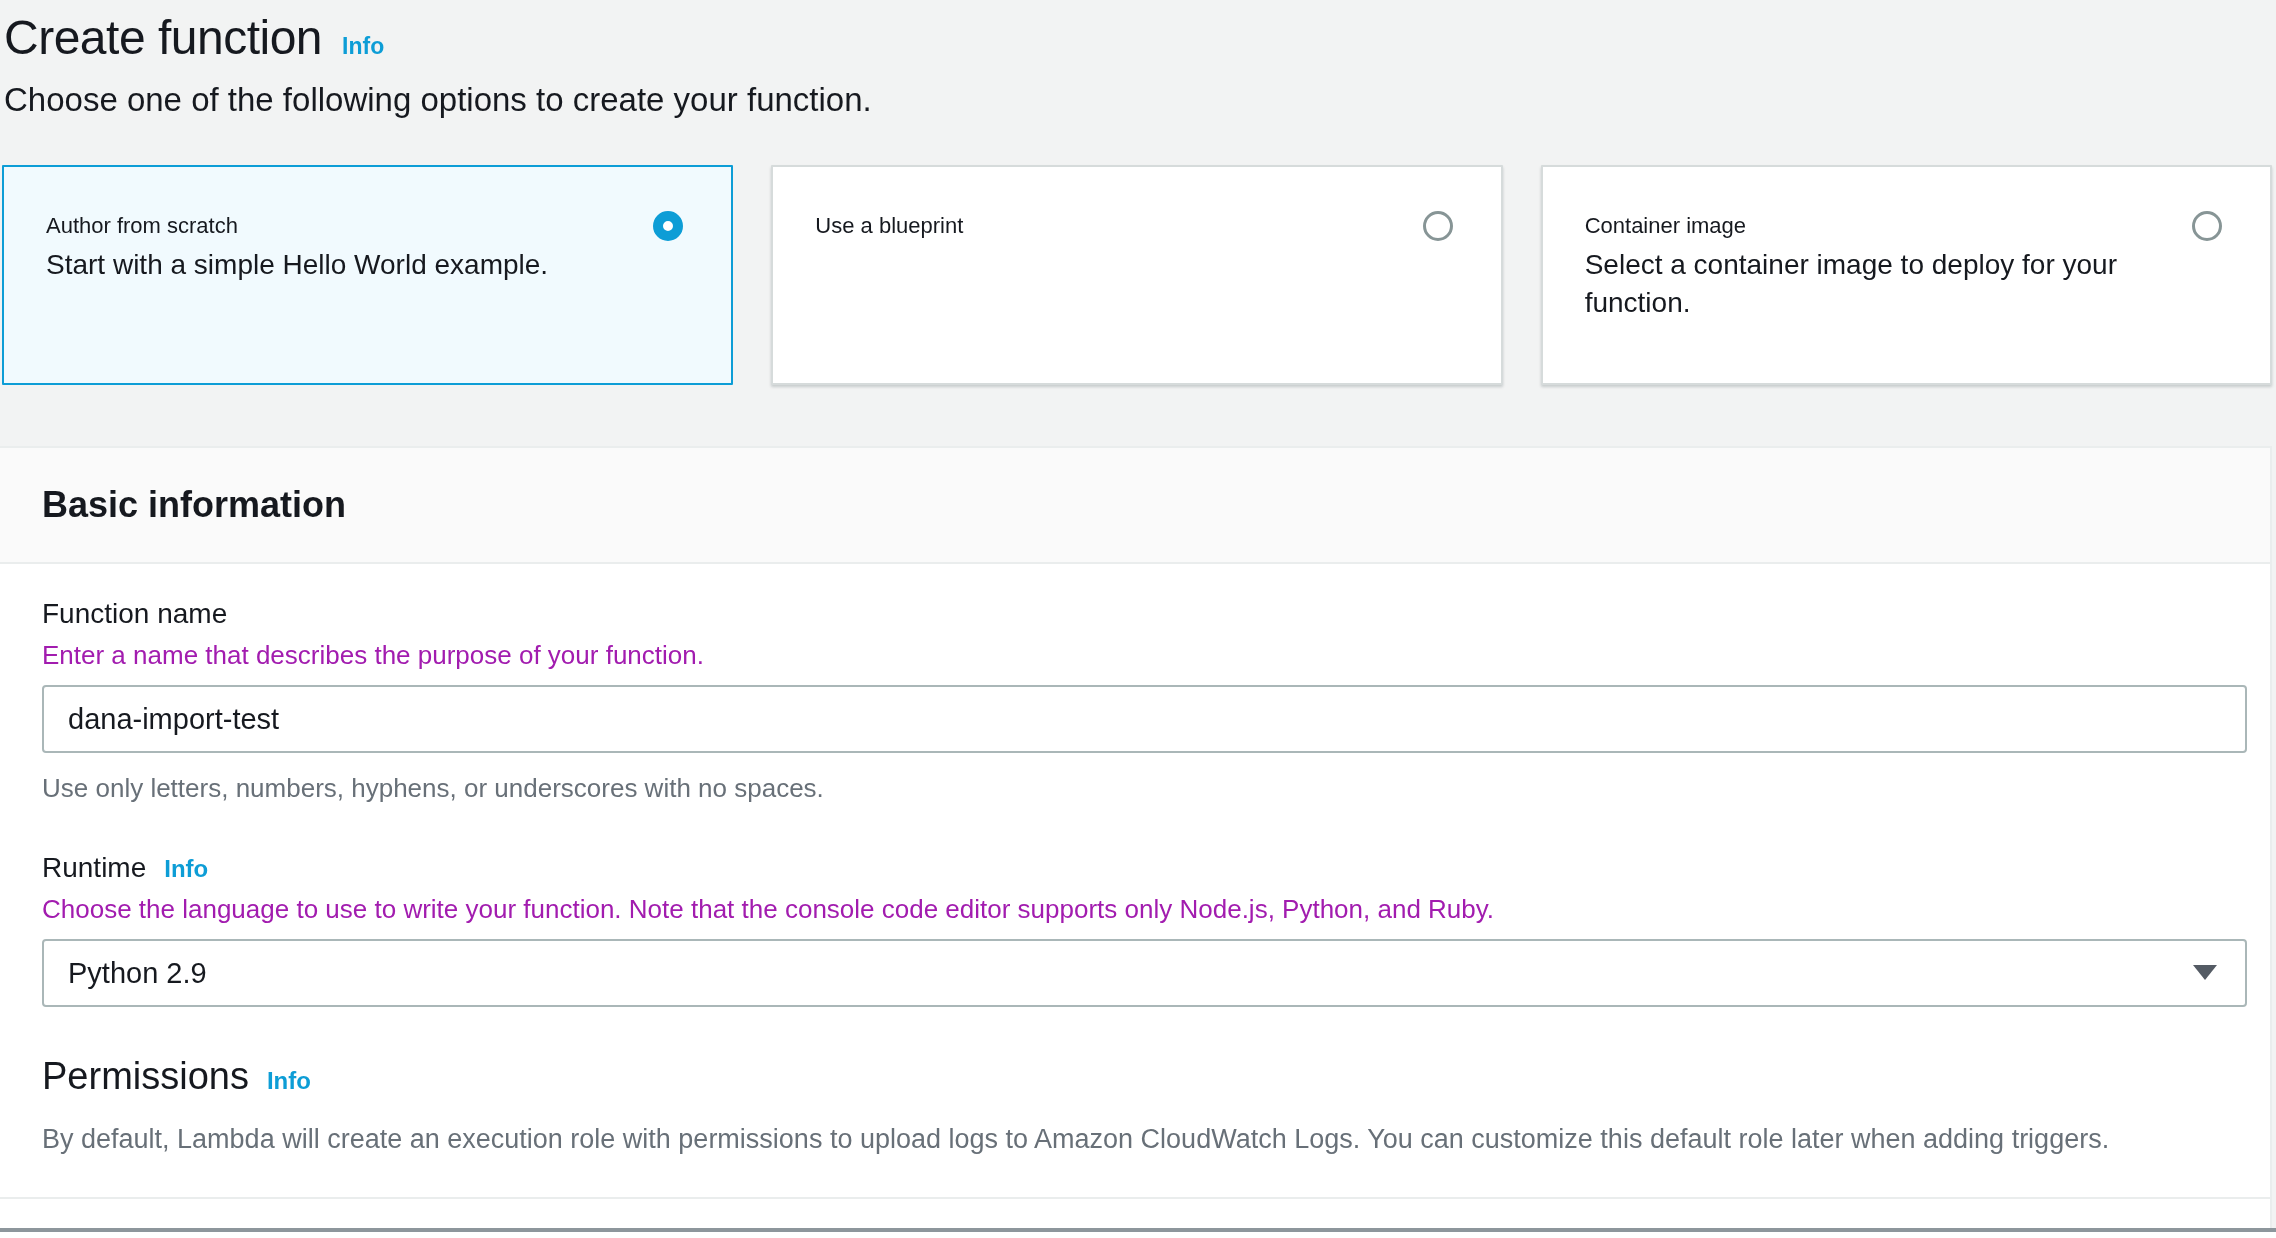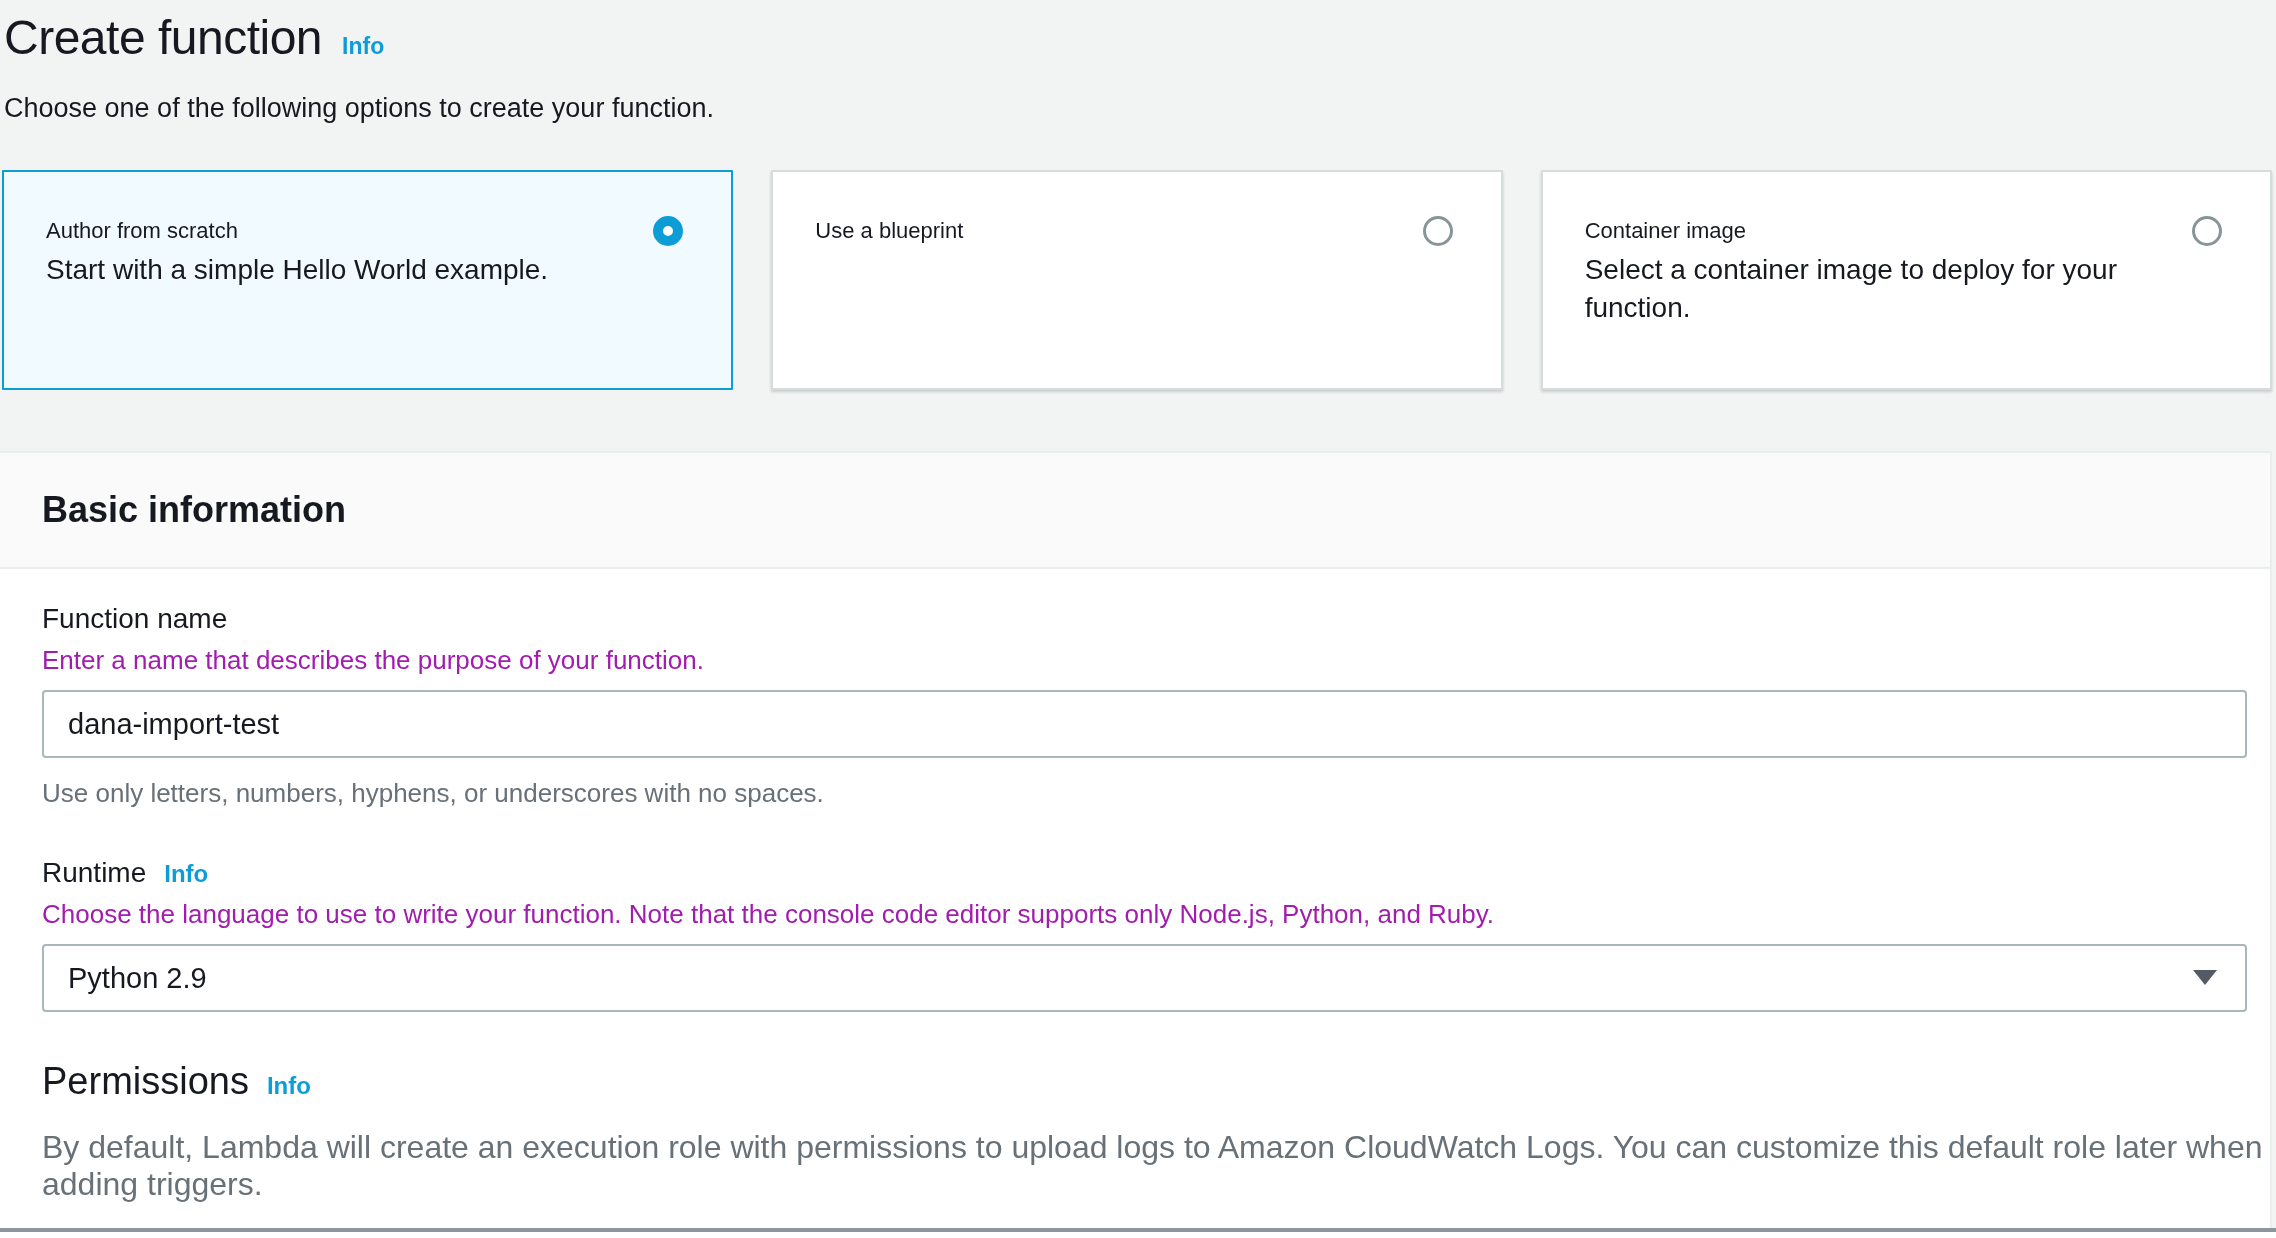--- a/index.html
+++ b/index.html
@@ -13,21 +13,21 @@
   .page { width: 2276px; height: 1238px; position: relative; }
 
   
   .page-header { padding: 10px 0 0 4px; }
   .title-row { display: flex; align-items: baseline; }
   h1.page-title { font-size: 48px; font-weight: 400; letter-spacing: -0.5px; line-height: 1.15; }
   .info-link {
     color: #0d9dd6; font-weight: 700; font-size: 23px;
     margin-left: 20px; text-decoration: none; cursor: pointer;
   }
-  .page-subtitle { font-size: 27px; margin-top: 28px; color: #16191f; }
+  .page-subtitle { font-size: 33px; margin-top: 16px; color: #16191f; }
 
   
   .cards-row {
     display: flex; gap: 38px;
     margin: 46px 4px 0 2px;
     width: 2270px;
   }
   .option-card {
     flex: 1 1 0; height: 220px;
     background: #ffffff;
@@ -83,21 +83,21 @@
     border-right: 12px solid transparent;
     border-top: 15px solid #545b64;
   }
   .constraint-text { font-size: 26px; color: #687078; margin-top: 20px; }
   .spacer-48 { height: 48px; }
 
   
   .permissions-block { margin-top: 48px; padding-left: 42px; }
   .permissions-title-row { display: flex; align-items: baseline; }
   .permissions-title { font-size: 38px; font-weight: 400; }
-  .permissions-desc { font-size: 32px; color: #687078; margin-top: 26px; }
+  .permissions-desc { font-size: 27px; color: #687078; margin-top: 26px; }
 
   
   .divider { border-top: 2px solid #eaeded; margin-top: 42px; }
   .expander-row {
     display: flex; align-items: center;
     padding: 0 0 0 40px; height: 86px; cursor: pointer;
   }
   .triangle-right {
     width: 0; height: 0;
     border-top: 11px solid transparent;

